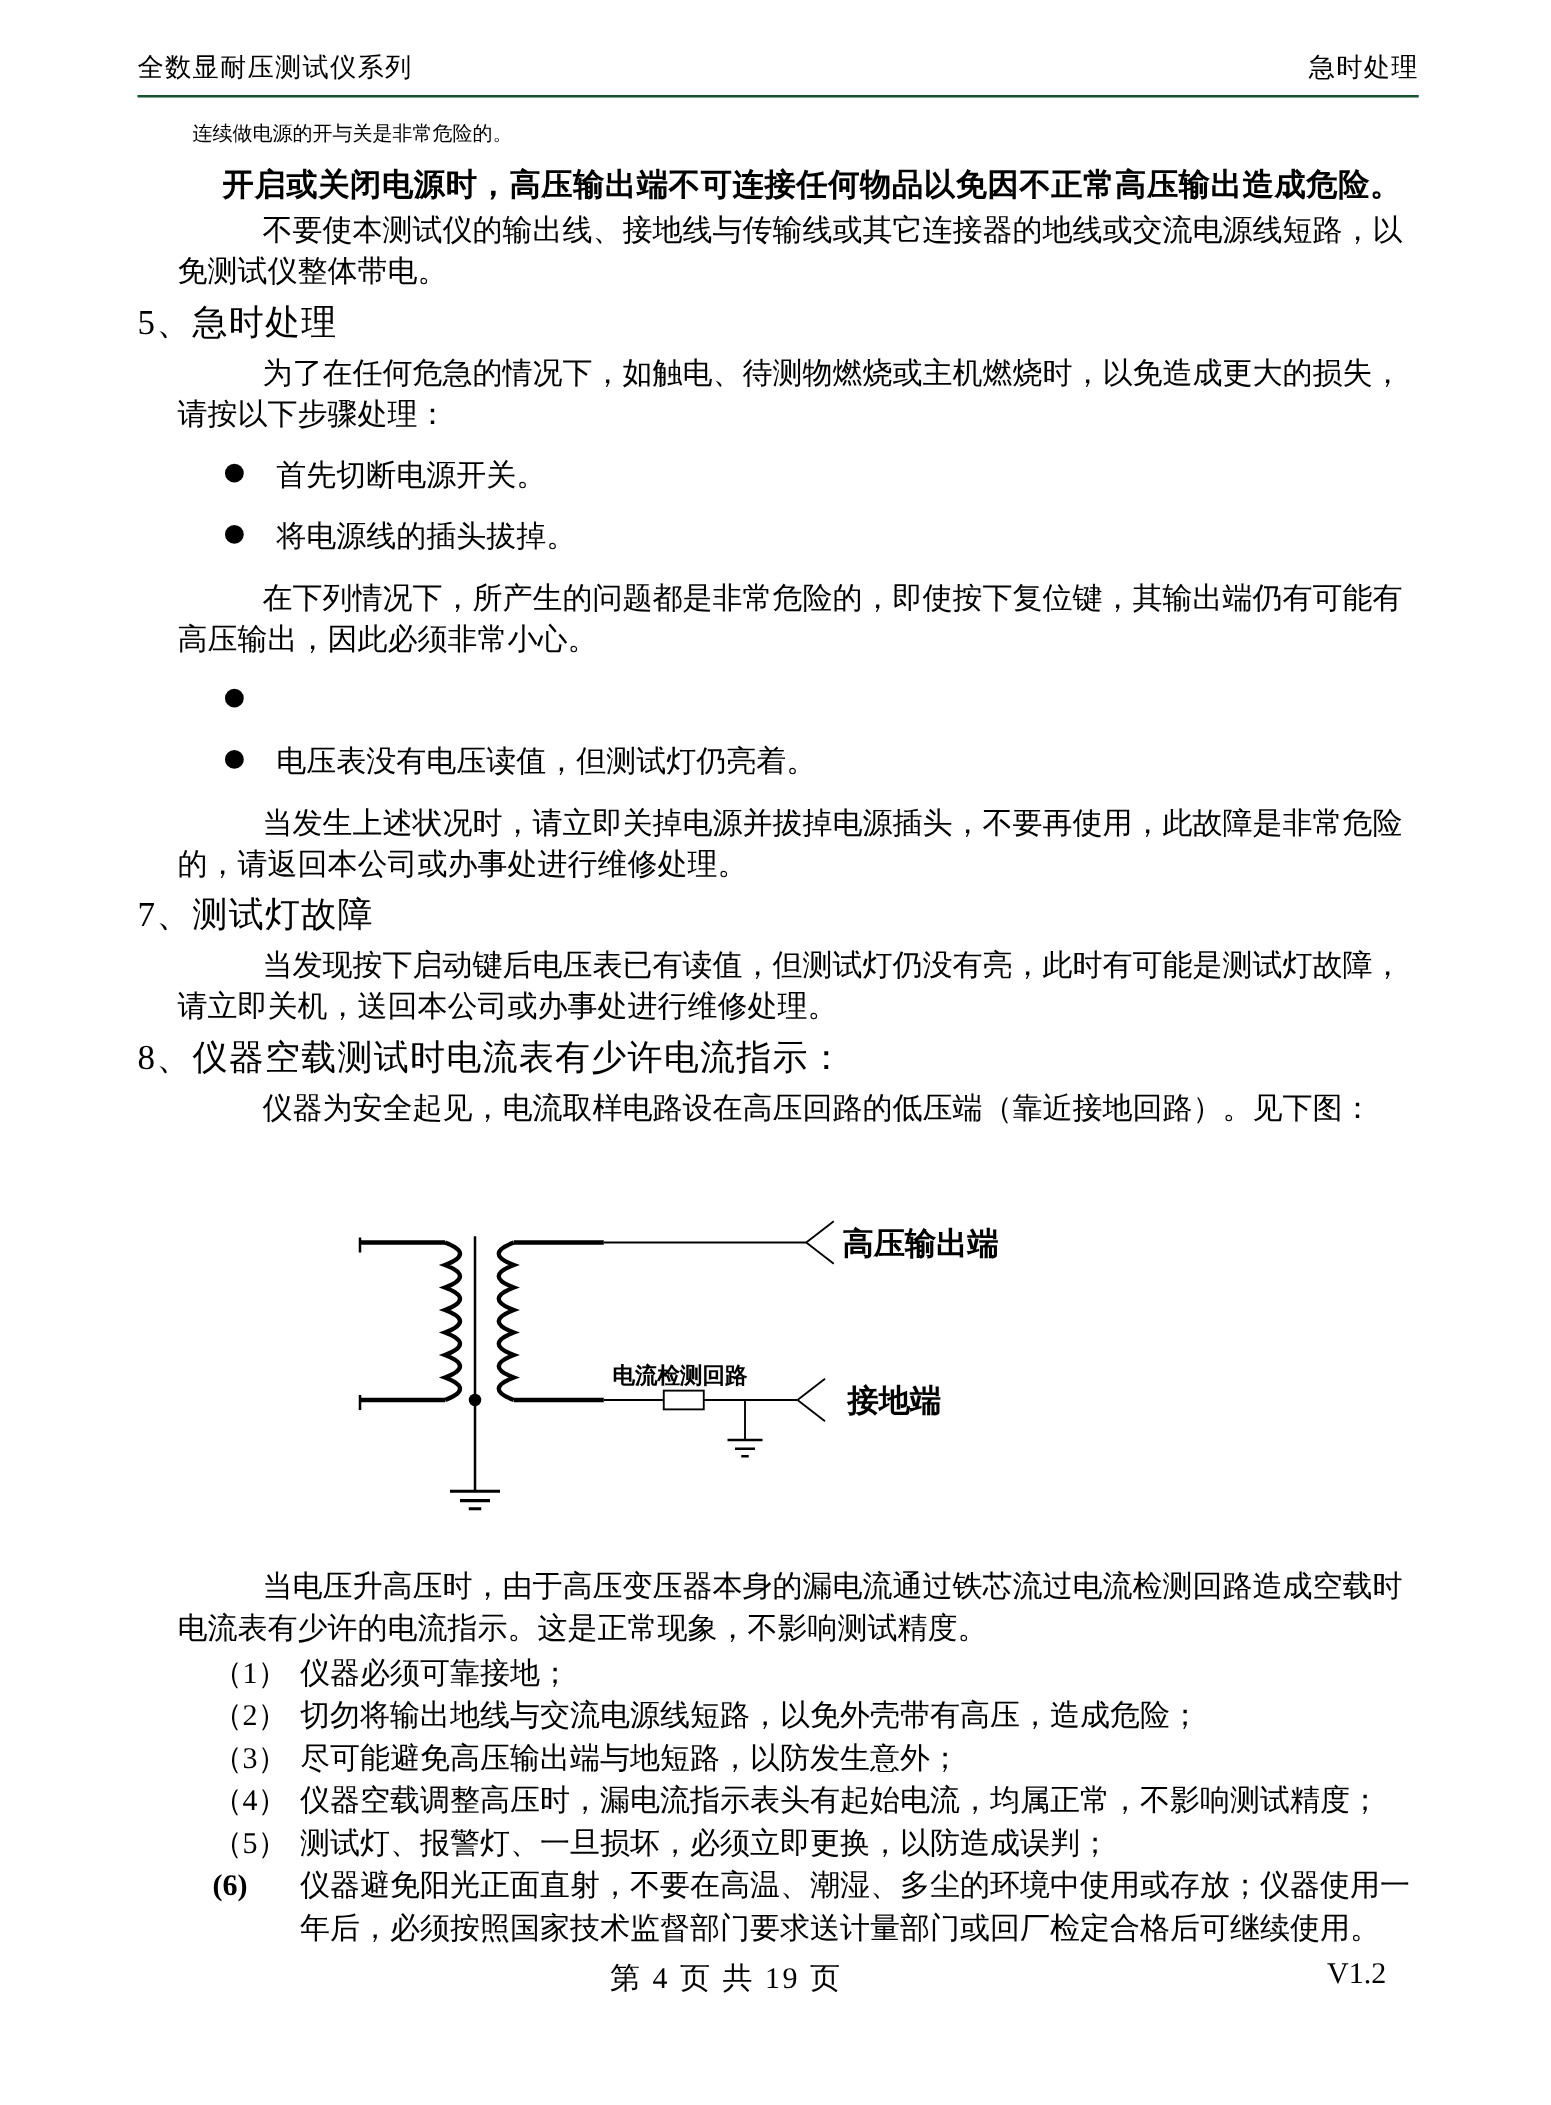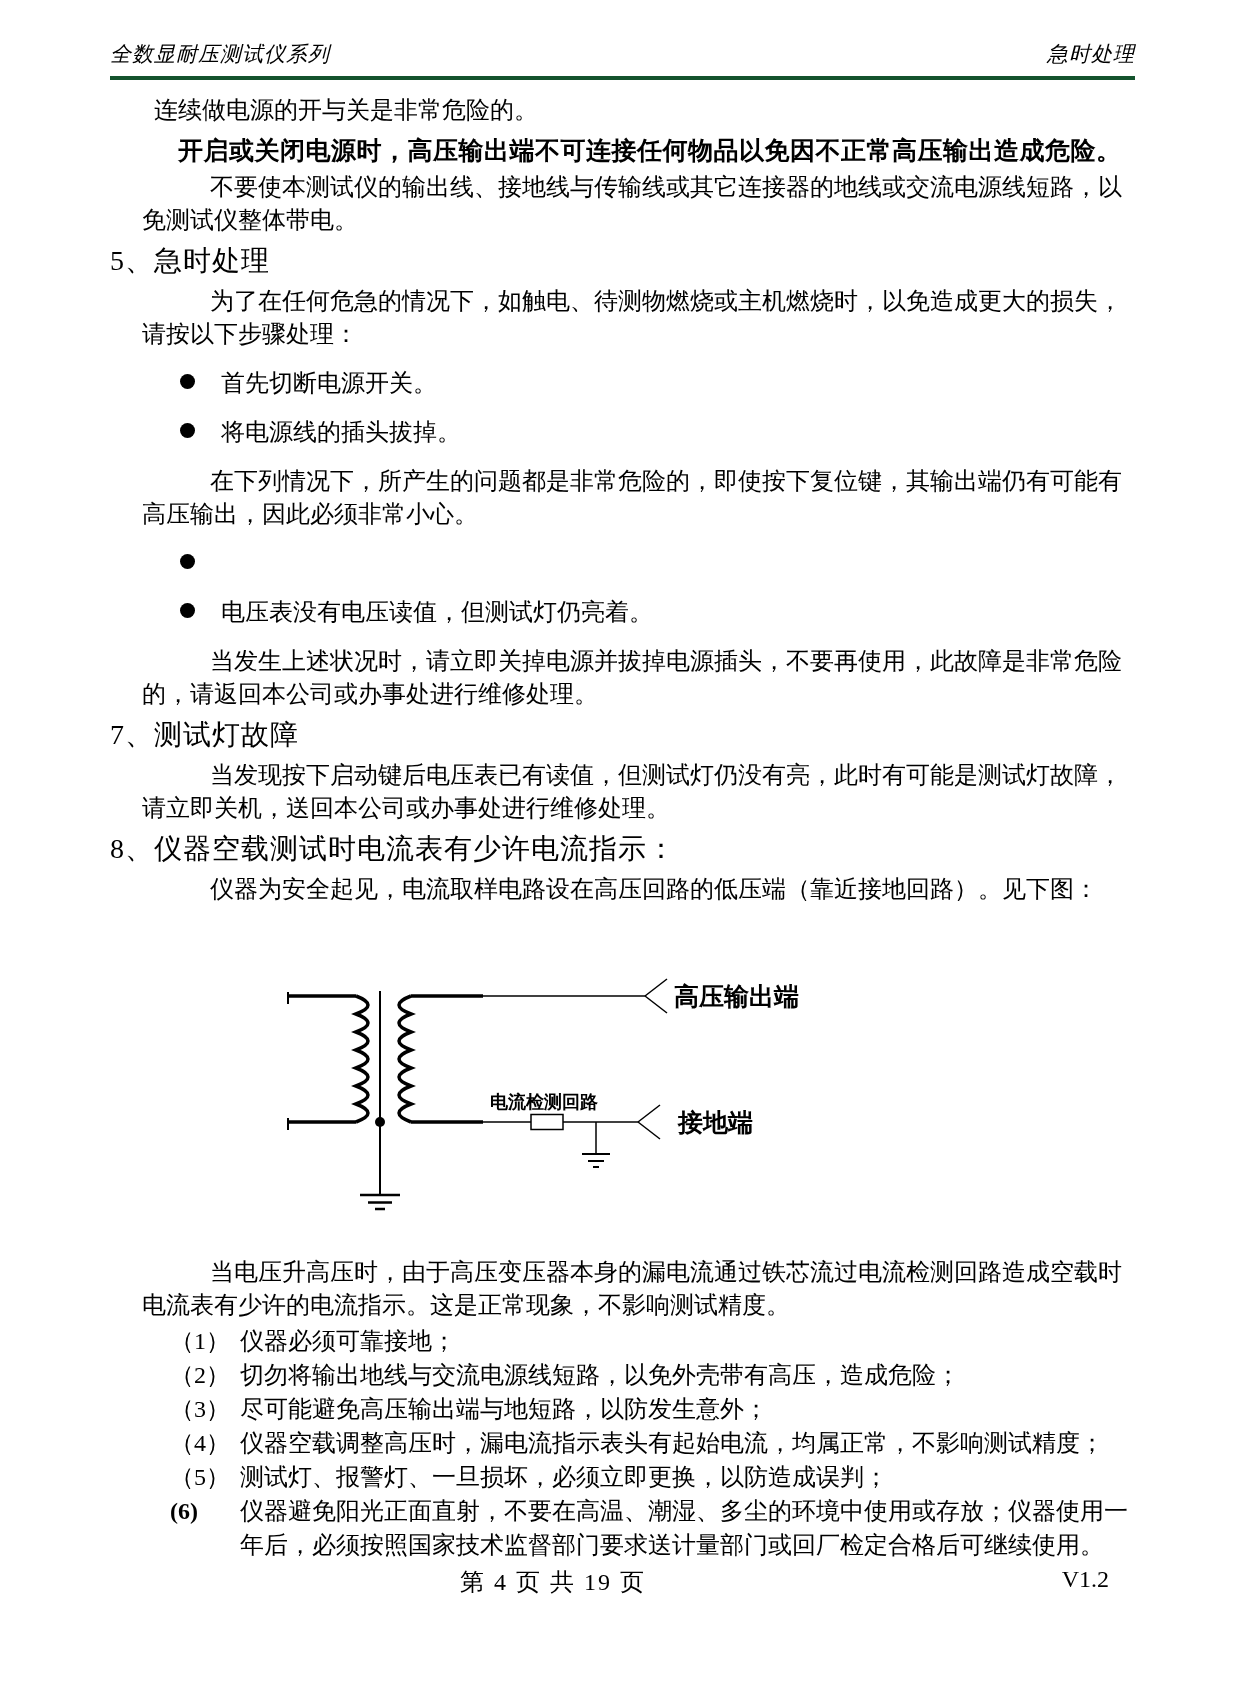--- a/index.html
+++ b/index.html
@@ -5,24 +5,24 @@
   html,body { margin:0; padding:0; background:#888; }
   .page {
     position:relative; width:1241px; height:1684px; margin:0 auto;
     background:#ffffff; color:#000;
     font-family:"Liberation Serif","DejaVu Serif",serif;
     overflow:hidden;
   }
   .inner { padding:40px 106px 0 110px; }
 
   .hdr { display:flex; justify-content:space-between; align-items:flex-end;
-         font-size:21px; padding-bottom:8px; border-bottom:4px solid #14532d;font-style:italic; }
+         font-size:21px; padding-bottom:8px; border-bottom:2px solid #14532d; }
   .hdr span { letter-spacing:1px; }
 
-  .p-cont { font-size:24px; line-height:32px; margin:14px 0 0 32px; text-indent:12px; }
+  .p-cont { font-size:16px; line-height:32px; margin:14px 0 0 32px; text-indent:12px; }
   .warn   { font-family:Liberation Sans, sans-serif; font-weight:bold;
             font-size:25px; line-height:33px; margin:8px 0 0 68px; letter-spacing:0.5px; }
   .para   { font-size:24px; line-height:33px; margin:4px 0 0 32px; text-indent:68px; }
 
   h2.sec  { font-size:28px; font-weight:normal; line-height:40px; margin:4px 0 0 0;
             letter-spacing:1px; }
 
   ul.bullets { list-style:none; margin:2px 0 0 54px; padding:0; }
   ul.bullets li { font-size:24px; line-height:33px; margin:16px; }
   .bullet-dot { display:inline-block; width:15px; height:15px; border-radius:50%;
@@ -32,21 +32,21 @@
   .numitem { display:flex; font-size:24px; line-height:34px; }
   .numitem .num  { width:70px; flex-shrink:0; }
   .numitem .txt  { flex:1; }
   .numitem.bold-num .num { font-weight:bold; }
 
   .diagram { margin:6px 0 0 158px; height:308px; }
   .dlabel { font-family:"Liberation Sans","DejaVu Sans",sans-serif; font-weight:bold; }
 
   .footer { position:absolute; top:1566px; left:0; width:100%;
             font-size:24px; }
-  .footer .pgc { position:absolute; left:460px; letter-spacing:2px;text-align:right; }
+  .footer .pgc { position:absolute; left:488px; letter-spacing:2px;text-align:right; }
   .footer .ver { position:absolute; right:132px;font-family:Liberation Serif, serif; }
 </style>
 </head>
 <body>
 
 <div class="page">
   <div class="inner">
 
     <div class="hdr">
       <span>全数显耐压测试仪系列</span>

